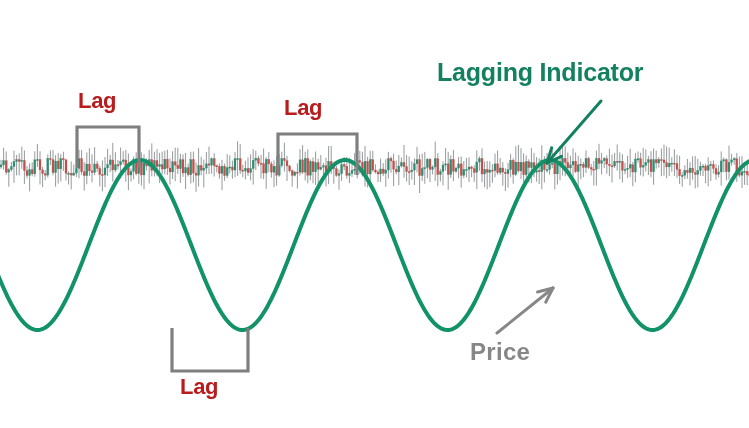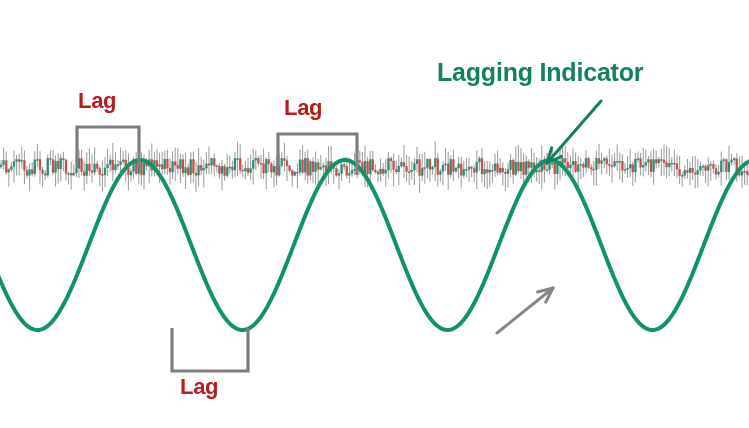--- a/index.html
+++ b/index.html
@@ -662,20 +662,21 @@
         <line x1="547" y1="163" x2="561.51" y2="156.27" stroke="#13805f" stroke-width="3" stroke-linecap="round"></line>
         <line x1="497" y1="333" x2="553" y2="288" stroke="#878787" stroke-width="3" stroke-linecap="round"></line>
         <line x1="553" y1="288" x2="545.70" y2="302.24" stroke="#878787" stroke-width="3" stroke-linecap="round"></line>
         <line x1="553" y1="288" x2="537.53" y2="292.07" stroke="#878787" stroke-width="3" stroke-linecap="round"></line>
       </g>
   </svg>
 
   <div class="text-layer">
     <div class="anno" id="indicator-title">Lagging Indicator</div>
 
+    <div class="anno" id="price-label">Price</div>
 
     <div class="anno lag-label" id="lag-label-1">Lag</div>
 
     <div class="anno lag-label" id="lag-label-2">Lag</div>
 
     <div class="anno lag-label" id="lag-label-3">Lag</div>
   </div>
 </div>
 
 </body></html>

